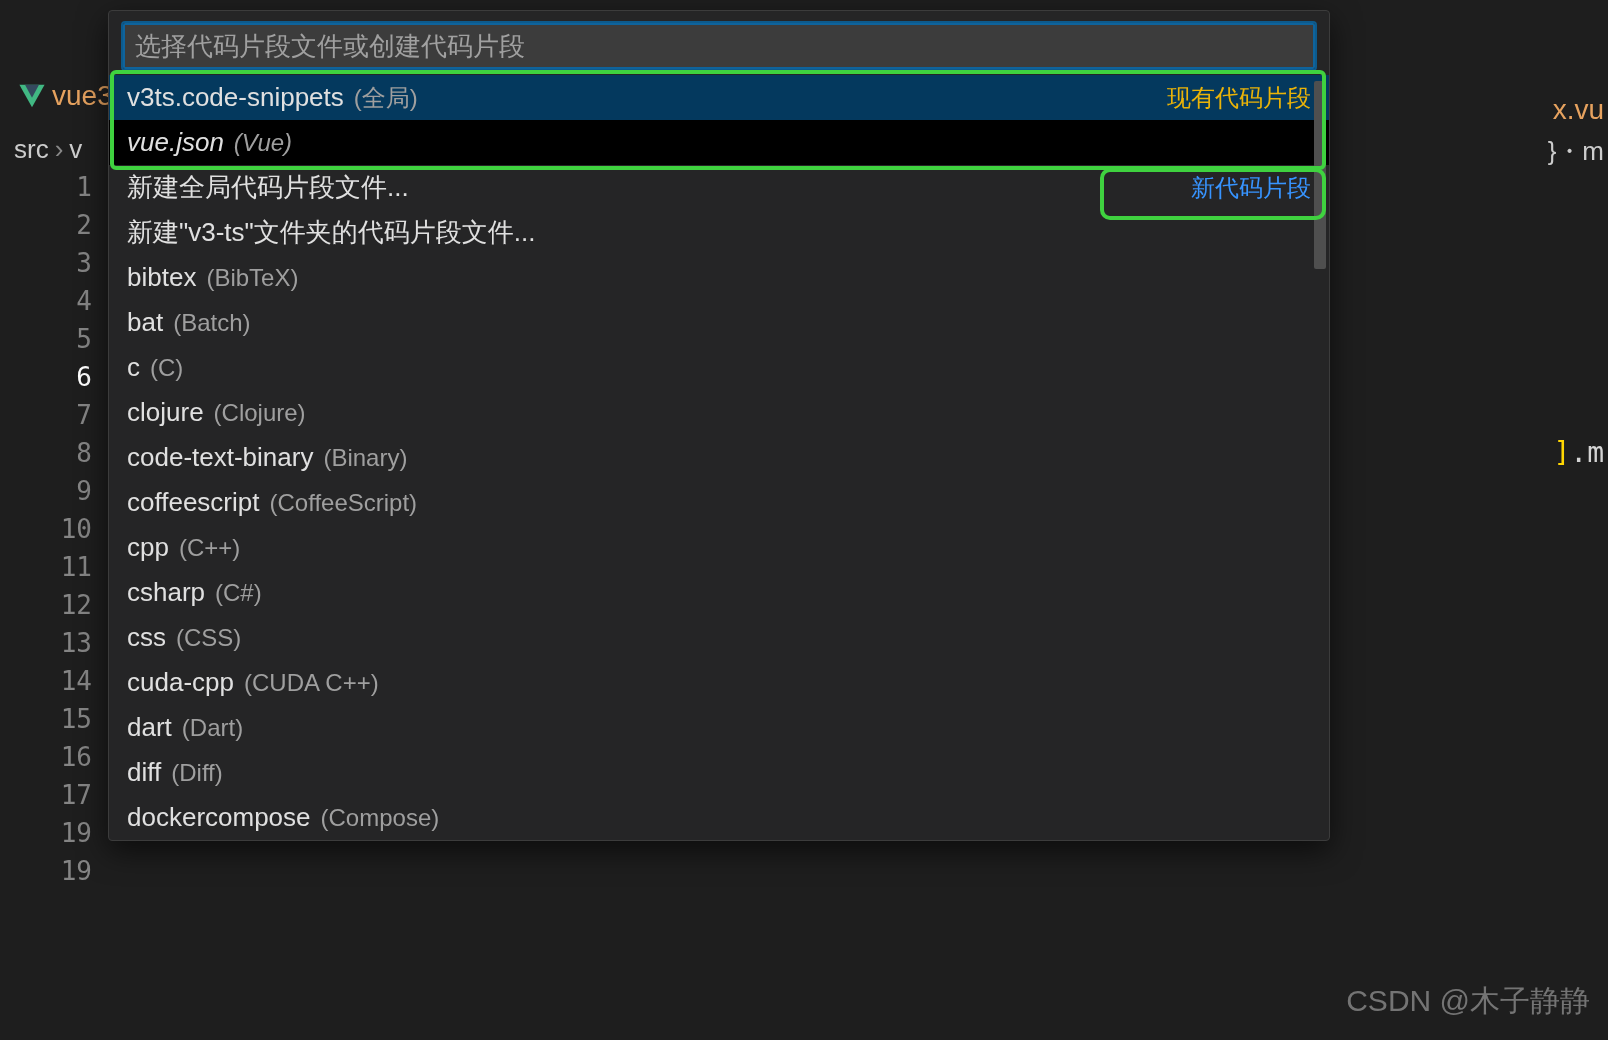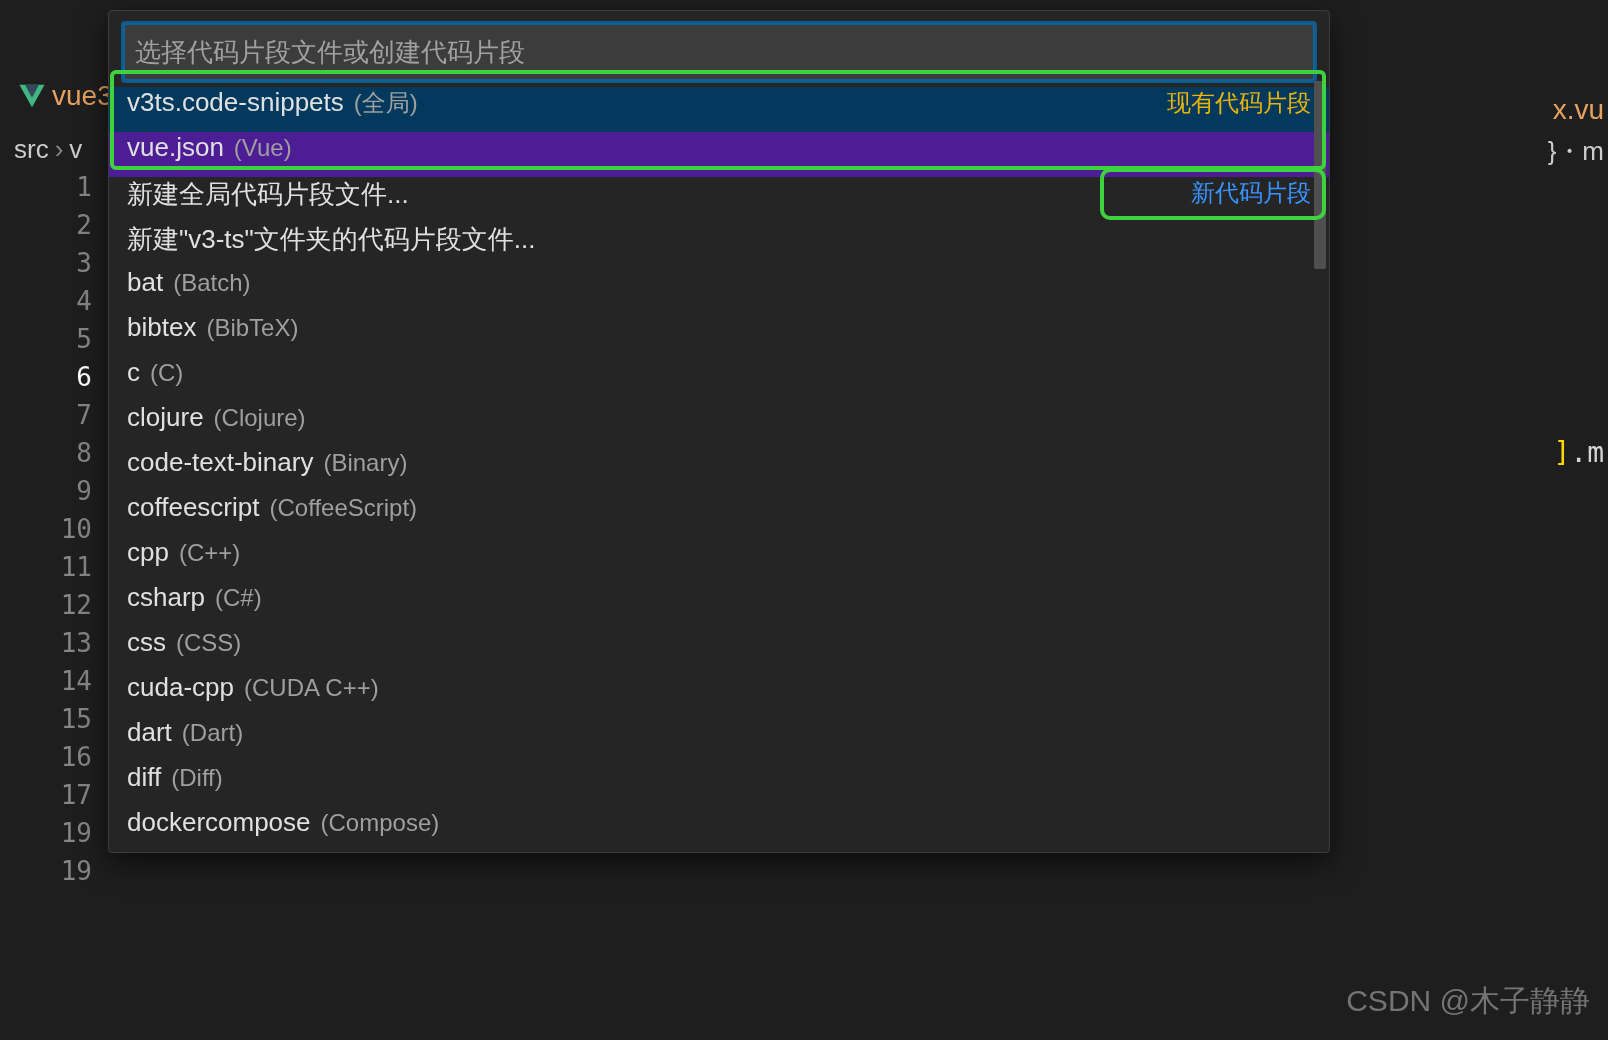--- a/index.html
+++ b/index.html
@@ -86,21 +86,21 @@
     top: 10px;
     width: 1222px;
     background: #252526;
     border: 1px solid #3c3c3c;
     box-shadow: 0 10px 30px rgba(0,0,0,0.6);
     border-radius: 4px;
     z-index: 10;
   }
   .picker-input {
     margin: 12px 14px 6px 14px;
-    height: 58px;
+    height: 46px;
     background: #3c3c3c;
     border: 2px solid #0e639c;
     outline: 2px solid #0d5a8c;
     border-radius: 2px;
     display:flex;
     align-items:center;
     padding: 0 10px;
   }
   .picker-input input {
     width: 100%;
@@ -108,31 +108,31 @@
     border: none;
     outline: none;
     color: #cccccc;
     font-size: 26px;
     font-family: inherit;
   }
   .picker-input input::placeholder { color:#a0a0a0; }
   .picker-list { position:relative; }
   .item {
     display:flex;
-    align-items:flex-start;
+    align-items:center;
     justify-content:space-between;
     height: 45px;
     padding: 0 18px;
     font-size: 26px;
     color:#e0e0e0;
   }
   .item .left { display:flex; align-items:baseline; gap:10px; }
   .item .hint { color:#9f9f9f; font-size:24px; }
   .item.selected { background:#04395e; }
-  .item.hover { background:#4c1d95; }
+  .item.hover { background:#000000;font-style:italic; }
   .badge { color:#eab308; font-size:24px; }
   .badge.blue { color:#3794ff; }
   .annot-green {
     position:absolute;
     border: 4px solid #3fd23f;
     border-radius: 6px;
     pointer-events:none;
     z-index:20;
   }
   .annot1 { left:110px; top:70px; width:1216px; height:100px; }
@@ -237,34 +237,34 @@
         </div>
       <div class="item">
           <span class="left">
             <span>新建"v3-ts"文件夹的代码片段文件...</span>
             <span class="hint"></span>
           </span>
 
         </div>
       <div class="item">
           <span class="left">
+            <span>bibtex</span>
+            <span class="hint">(BibTeX)</span>
+          </span>
+
+        </div>
+      <div class="item">
+          <span class="left">
             <span>bat</span>
             <span class="hint">(Batch)</span>
           </span>
 
         </div>
       <div class="item">
           <span class="left">
-            <span>bibtex</span>
-            <span class="hint">(BibTeX)</span>
-          </span>
-
-        </div>
-      <div class="item">
-          <span class="left">
             <span>c</span>
             <span class="hint">(C)</span>
           </span>
 
         </div>
       <div class="item">
           <span class="left">
             <span>clojure</span>
             <span class="hint">(Clojure)</span>
           </span>

